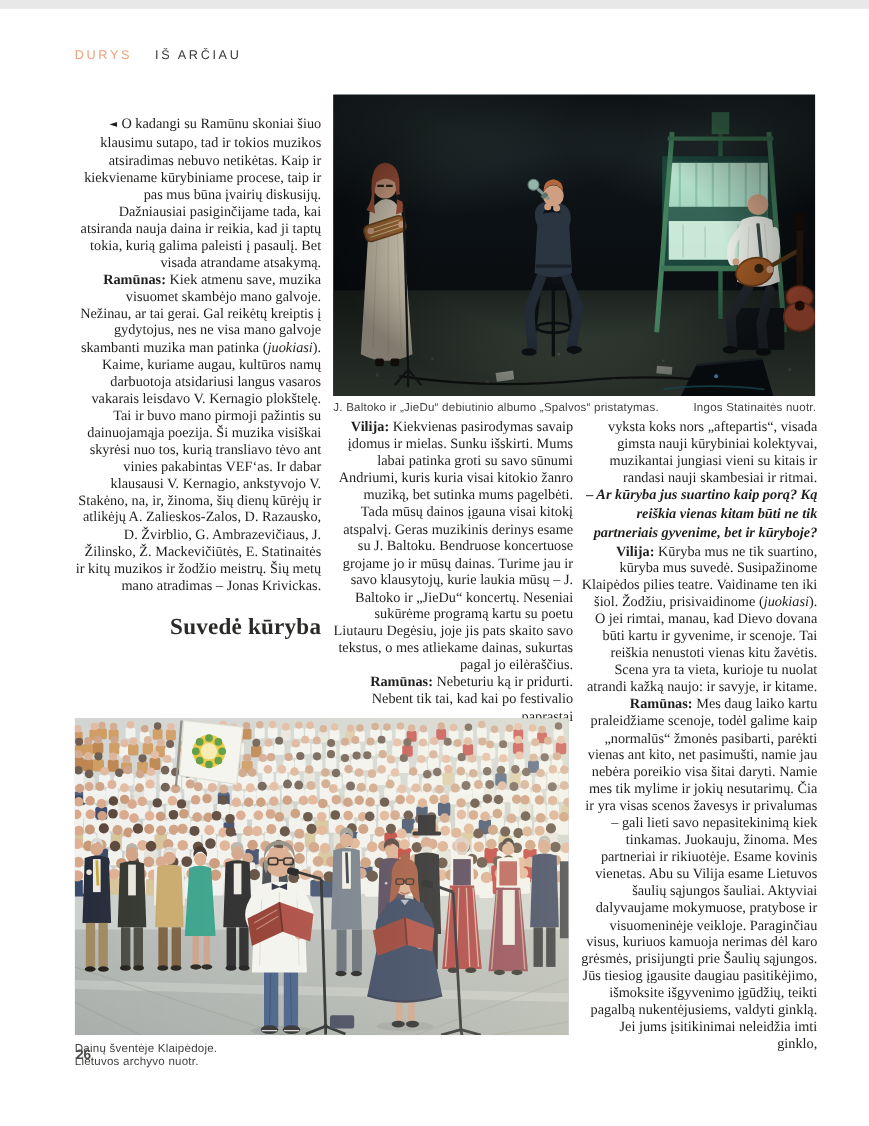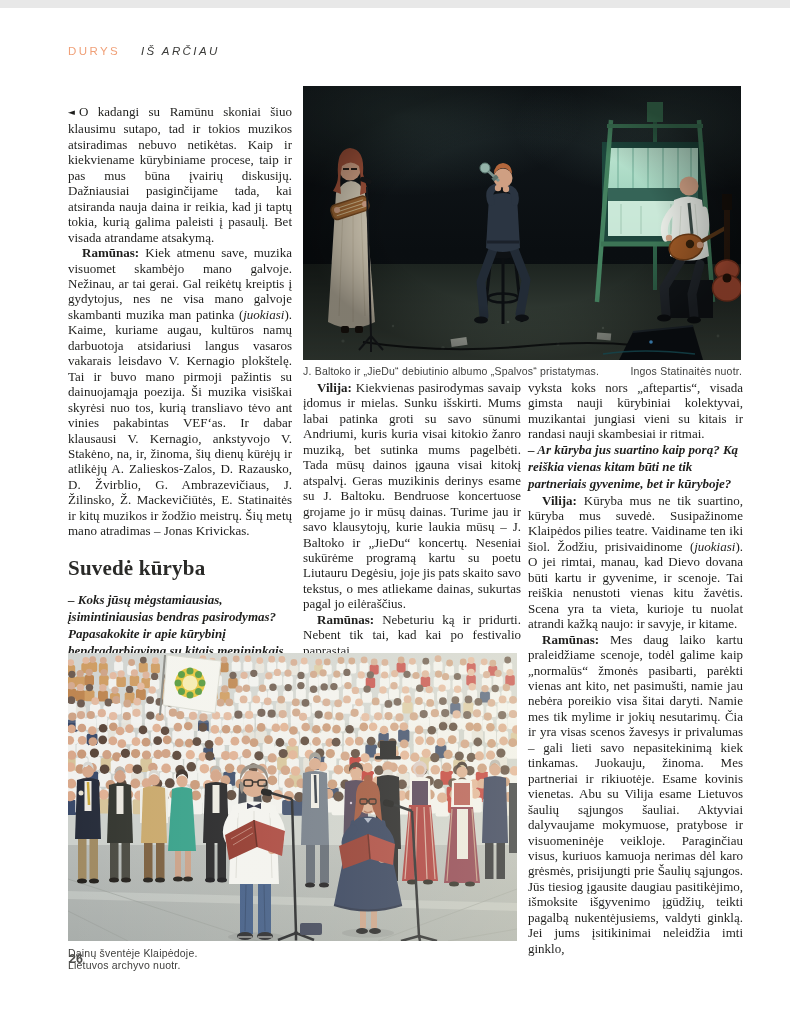--- a/index.html
+++ b/index.html
@@ -7,34 +7,34 @@
     position:relative; width:790px; height:1024px; background:#ffffff;
     margin:8px auto; overflow:hidden;
     font-family:"Liberation Serif","DejaVu Serif",serif;
   }
   .kicker {
     position:absolute; top:37px;
     font-family:"Liberation Sans","DejaVu Sans",sans-serif;
     font-size:11.5px; letter-spacing:2.4px; font-weight:500;
   }
   #kicker-section { left:68px; color:#F0A078; }
-  #kicker-sub     { left:141px; color:#3a3a38;font-style:italic; }
+  #kicker-sub     { left:141px; color:#3a3a38; }
 
   .col { position:absolute; font-size:13px; line-height:15.45px; color:#1e1e1c; text-align:justify; }
   #col1 { left:68px;  top:96px;  width:224px; }
   #col2 { left:303px; top:372px; width:218px; }
   #col3 { left:528px; top:372px; width:215px; }
-  .col p { margin:0; }
+  .col p { margin:0;text-align:right; }
   .para.indent { text-indent:14px; }
   .seg-lead  { font-weight:bold; }
   .seg-i     { font-style:italic;font-family:Liberation Serif, serif; }
   .seg-arrow { font-family:"DejaVu Sans",sans-serif; font-size:9px; position:relative; top:-1px; padding-right:4px; }
   .section-heading {
     font-size:21px; font-weight:bold; color:#2a2a28;
-    margin:22px 0 16px; text-align:left; letter-spacing:0.2px;
+    margin:22px 0 16px; text-align:right; letter-spacing:0.2px;
   }
   .question {
     font-weight:bold; font-style:italic; line-height:16.9px;
     margin:13px 0 12px; text-align:left;
   }
 
   .photo { position:absolute; overflow:hidden; background:#0d1114; }
   #photo-top    { left:303px; top:78px;  width:438px; height:274px; }
   #photo-bottom { left:68px;  top:645px; width:449px; height:288px; background:#c8ccc9; }
   .photo svg { display:block; width:100%; height:100%; }
@@ -208,21 +208,20 @@
 
   <div class="caption-row" id="caption-top">
     <span>J. Baltoko ir „JieDu“ debiutinio albumo „Spalvos“ pristatymas.</span>
     <span>Ingos Statinaitės nuotr.</span>
   </div>
 
   <div class="col" id="col1">
       <p class="para"><span class="seg-arrow">◄</span><span>O kadangi su Ramūnu skoniai šiuo klausimu sutapo, tad ir tokios muzikos atsiradimas nebuvo netikėtas. Kaip ir kiekviename kūrybiniame procese, taip ir pas mus būna įvairių diskusijų. Dažniausiai pasiginčijame tada, kai atsiranda nauja daina ir reikia, kad ji taptų tokia, kurią galima paleisti į pasaulį. Bet visada atrandame atsakymą.</span></p>
       <p class="para indent"><span class="seg-lead">Ramūnas: </span><span>Kiek atmenu save, muzika visuomet skambėjo mano galvoje. Nežinau, ar tai gerai. Gal reikėtų kreiptis į gydytojus, nes ne visa mano galvoje skambanti muzika man patinka (</span><span class="seg-i">juokiasi</span><span>). Kaime, kuriame augau, kultūros namų darbuotoja atsidariusi langus vasaros vakarais leisdavo V. Kernagio plokštelę. Tai ir buvo mano pirmoji pažintis su dainuojamąja poezija. Ši muzika visiškai skyrėsi nuo tos, kurią transliavo tėvo ant vinies pakabintas VEF‘as. Ir dabar klausausi V. Kernagio, ankstyvojo V. Stakėno, na, ir, žinoma, šių dienų kūrėjų ir atlikėjų A. Zalieskos-Zalos, D. Razausko, D. Žvirblio, G. Ambrazevičiaus, J. Žilinsko, Ž. Mackevičiūtės, E. Statinaitės ir kitų muzikos ir žodžio meistrų. Šių metų mano atradimas – Jonas Krivickas.</span></p>
       <h2 class="section-heading">Suvedė kūryba</h2>
-      <p class="question">– Koks jūsų mėgstamiausias, įsimintiniausias bendras pasirodymas? Papasakokite ir apie kūrybinį bendradarbiavimą su kitais menininkais.</p>
     </div>
   <div class="col" id="col2">
       <p class="para indent"><span class="seg-lead">Vilija: </span><span>Kiekvienas pasirodymas savaip įdomus ir mielas. Sunku išskirti. Mums labai patinka groti su savo sūnumi Andriumi, kuris kuria visai kitokio žanro muziką, bet sutinka mums pagelbėti. Tada mūsų dainos įgauna visai kitokį atspalvį. Geras muzikinis derinys esame su J. Baltoku. Bendruose koncertuose grojame jo ir mūsų dainas. Turime jau ir savo klausytojų, kurie laukia mūsų – J. Baltoko ir „JieDu“ koncertų. Neseniai sukūrėme programą kartu su poetu Liutauru Degėsiu, joje jis pats skaito savo tekstus, o mes atliekame dainas, sukurtas pagal jo eilėraščius.</span></p>
       <p class="para indent"><span class="seg-lead">Ramūnas: </span><span>Nebeturiu ką ir pridurti. Nebent tik tai, kad kai po festivalio paprastai</span></p>
     </div>
   <div class="col" id="col3">
       <p class="para"><span>vyksta koks nors „aftepartis“, visada gimsta nauji kūrybiniai kolektyvai, muzikantai jungiasi vieni su kitais ir randasi nauji skambesiai ir ritmai.</span></p>
       <p class="question">– Ar kūryba jus suartino kaip porą? Ką reiškia vienas kitam būti ne tik partneriais gyvenime, bet ir kūryboje?</p>
       <p class="para indent"><span class="seg-lead">Vilija: </span><span>Kūryba mus ne tik suartino, kūryba mus suvedė. Susipažinome Klaipėdos pilies teatre. Vaidiname ten iki šiol. Žodžiu, prisivaidinome (</span><span class="seg-i">juokiasi</span><span>). O jei rimtai, manau, kad Dievo dovana būti kartu ir gyvenime, ir scenoje. Tai reiškia nenustoti vienas kitu žavėtis. Scena yra ta vieta, kurioje tu nuolat atrandi kažką naujo: ir savyje, ir kitame.</span></p>
       <p class="para indent"><span class="seg-lead">Ramūnas: </span><span>Mes daug laiko kartu praleidžiame scenoje, todėl galime kaip „normalūs“ žmonės pasibarti, parėkti vienas ant kito, net pasimušti, namie jau nebėra poreikio visa šitai daryti. Namie mes tik mylime ir jokių nesutarimų. Čia ir yra visas scenos žavesys ir privalumas – gali lieti savo nepasitekinimą kiek tinkamas. Juokauju, žinoma. Mes partneriai ir rikiuotėje. Esame kovinis vienetas. Abu su Vilija esame Lietuvos šaulių sąjungos šauliai. Aktyviai dalyvaujame mokymuose, pratybose ir visuomeninėje veikloje. Paraginčiau visus, kuriuos kamuoja nerimas dėl karo grėsmės, prisijungti prie Šaulių sąjungos. Jūs tiesiog įgausite daugiau pasitikėjimo, išmoksite išgyvenimo įgūdžių, teikti pagalbą nukentėjusiems, valdyti ginklą. Jei jums įsitikinimai neleidžia imti ginklo,</span></p>

